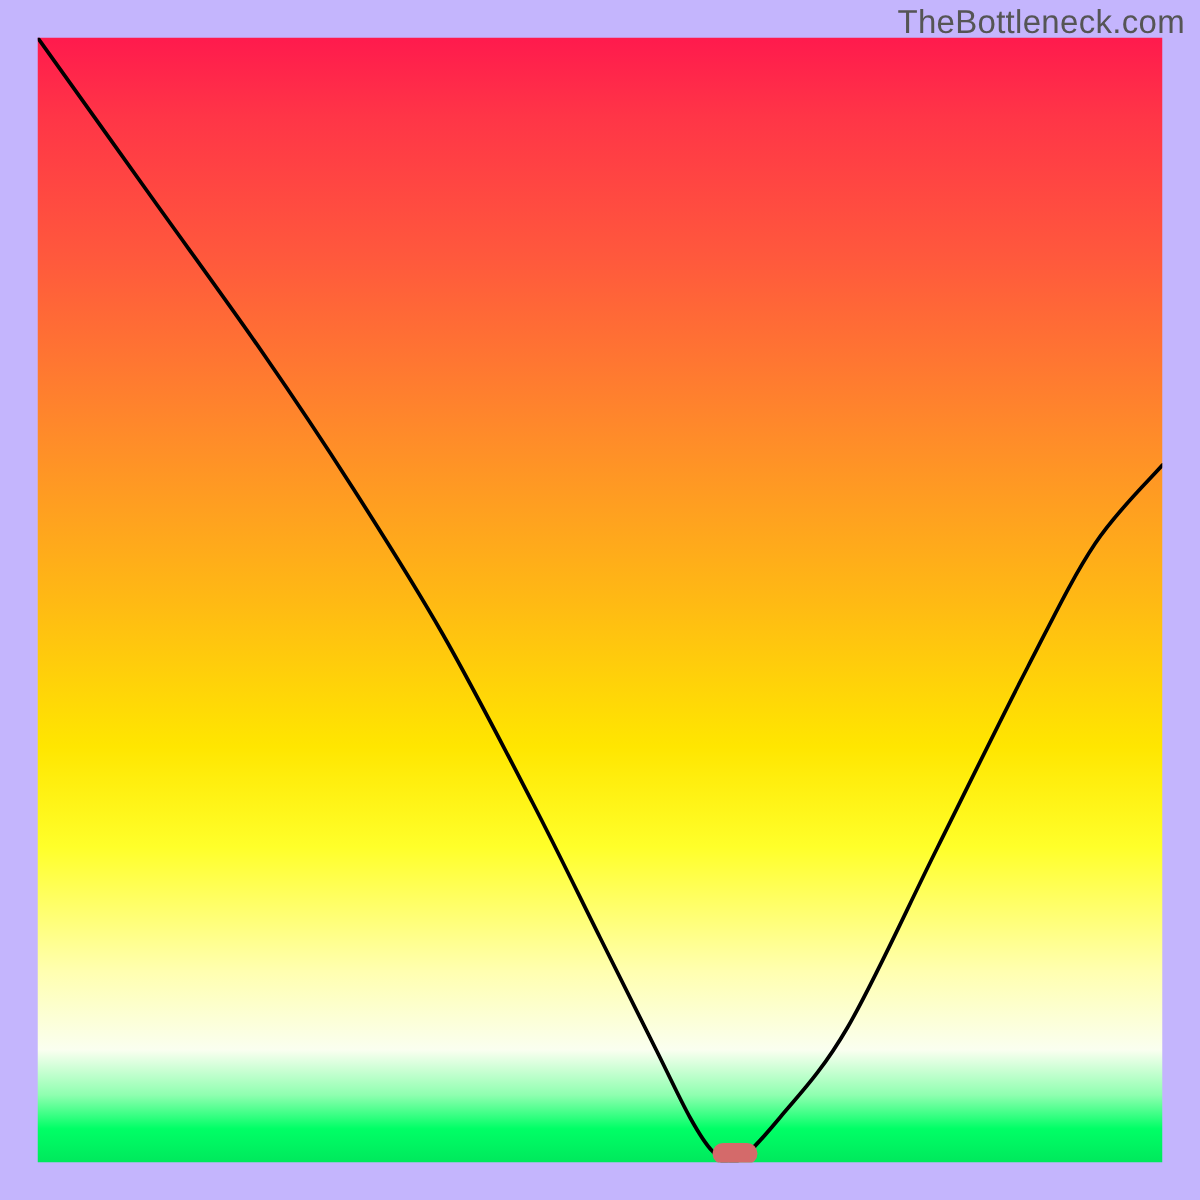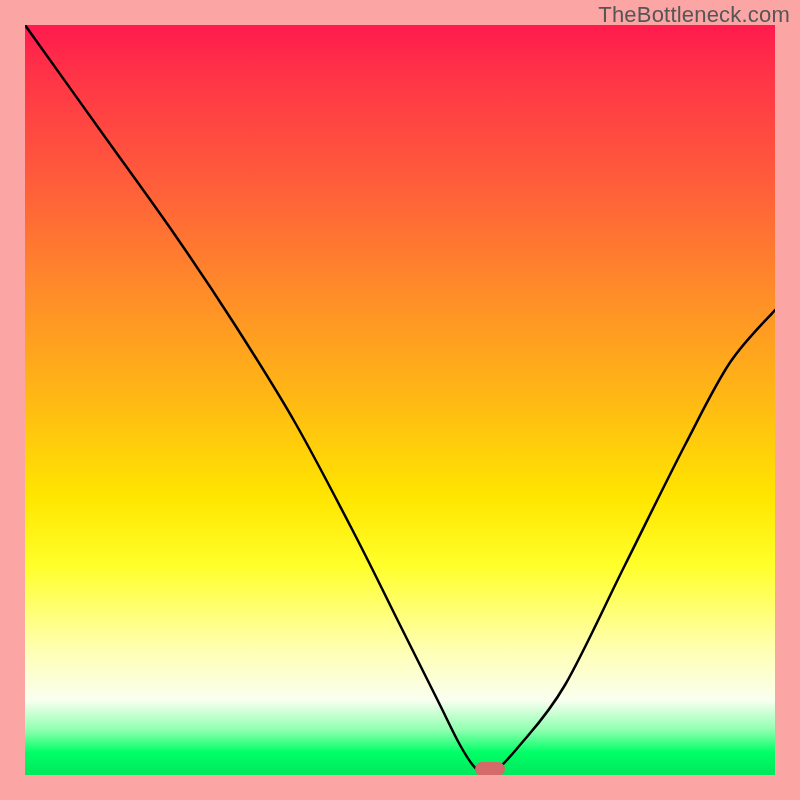--- a/index.html
+++ b/index.html
@@ -8,21 +8,21 @@
     width: 800px;
     height: 800px;
     background: #000;
     overflow: hidden;
     font-family: Arial, Helvetica, sans-serif;
   }
   .frame {
     position: relative;
     width: 800px;
     height: 800px;
-    background: #fca5a5;
+    background: #c4b5fd;
   }
   .watermark {
     position: absolute;
     top: 2px;
     right: 10px;
     font-size: 22px;
     font-weight: 500;
     color: #555;
     letter-spacing: 0.2px;
     z-index: 10;

